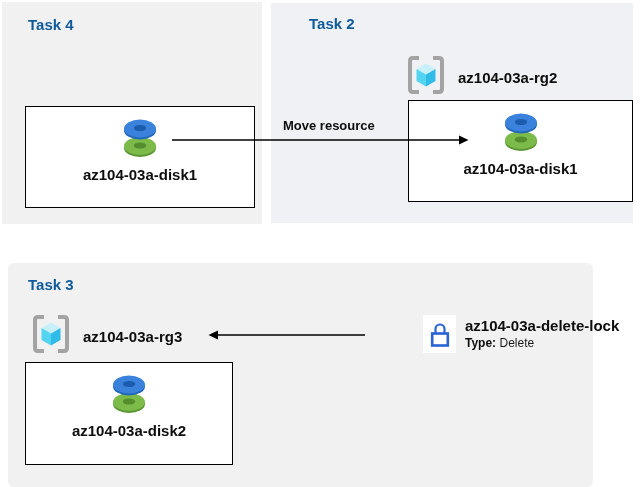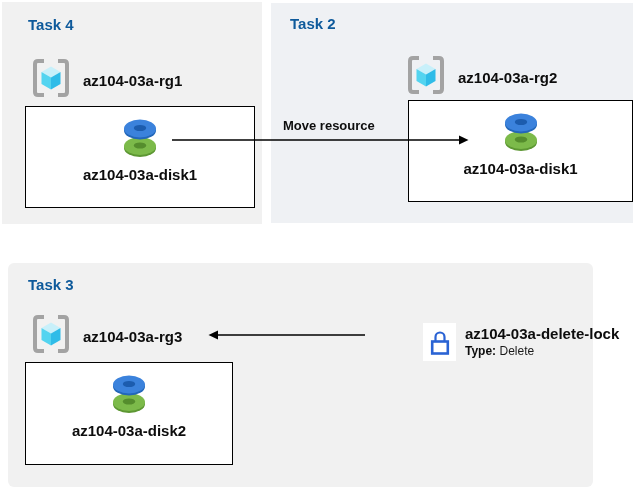--- a/index.html
+++ b/index.html
@@ -36,50 +36,38 @@
   .lock-type .tl{font-weight:bold;color:#0d0d0d;}
 </style>
 </head>
 <body>
 
 <div class="canvas">
 
   <section class="panel panel-gray" style="left:2px;top:2px;width:260px;height:222px;">
     <h2 class="task-title" style="left:26px;top:14px;">Task 4</h2>
 
-    <div class="rg-row" style="left:29px;top:55px;">
-      <span>
-        <svg class="rg-svg" width="40" height="42" viewBox="0 0 40 42">
-          <path d="M13,4 H7 Q4,4 4,7 V35 Q4,38 7,38 H13" fill="none" stroke="#a3a3a3" stroke-width="4"></path>
-          <path d="M27,4 H33 Q36,4 36,7 V35 Q36,38 33,38 H27" fill="none" stroke="#a3a3a3" stroke-width="4"></path>
-          <polygon points="20,9.5 29.5,15 20,20.5 10.5,15" fill="#c8f0fa"></polygon>
-          <polygon points="10.5,15 20,20.5 20,32.5 10.5,27" fill="#53d4f0"></polygon>
-          <polygon points="29.5,15 29.5,27 20,32.5 20,20.5" fill="#2fbce8"></polygon>
-        </svg>
-      </span>
-      <span class="rg-label">az104-03a-rg1</span>
-    </div>
 
     <div class="resource-box" style="left:23px;top:104px;width:230px;height:102px;">
       <span>
         <svg class="disk-svg" width="46" height="42" viewBox="0 0 46 42">
           <ellipse cx="23" cy="31" rx="16" ry="9" fill="#5d9733"></ellipse>
           <ellipse cx="23" cy="29" rx="16" ry="9" fill="#7cba4a"></ellipse>
           <ellipse cx="23" cy="28.5" rx="6.2" ry="3.1" fill="#558d2d"></ellipse>
           <ellipse cx="23" cy="13.5" rx="16" ry="9" fill="#2367b9"></ellipse>
           <ellipse cx="23" cy="11.5" rx="16" ry="9" fill="#3b82dc"></ellipse>
           <ellipse cx="23" cy="11" rx="6.2" ry="3.1" fill="#1c5cae"></ellipse>
         </svg>
       </span>
       <span class="disk-label">az104-03a-disk1</span>
     </div>
   </section>
 
   <section class="panel panel-bluegray" style="left:271px;top:3px;width:362px;height:220px;">
-    <h2 class="task-title" style="left:19px;top:12px;">Task 2</h2>
+    <h2 class="task-title" style="left:38px;top:12px;">Task 2</h2>
 
     <div class="rg-row" style="left:135px;top:51px;">
       <span>
         <svg class="rg-svg" width="40" height="42" viewBox="0 0 40 42">
           <path d="M13,4 H7 Q4,4 4,7 V35 Q4,38 7,38 H13" fill="none" stroke="#a3a3a3" stroke-width="4"></path>
           <path d="M27,4 H33 Q36,4 36,7 V35 Q36,38 33,38 H27" fill="none" stroke="#a3a3a3" stroke-width="4"></path>
           <polygon points="20,9.5 29.5,15 20,20.5 10.5,15" fill="#c8f0fa"></polygon>
           <polygon points="10.5,15 20,20.5 20,32.5 10.5,27" fill="#53d4f0"></polygon>
           <polygon points="29.5,15 29.5,27 20,32.5 20,20.5" fill="#2fbce8"></polygon>
         </svg>
@@ -125,21 +113,21 @@
           <ellipse cx="23" cy="29" rx="16" ry="9" fill="#7cba4a"></ellipse>
           <ellipse cx="23" cy="28.5" rx="6.2" ry="3.1" fill="#558d2d"></ellipse>
           <ellipse cx="23" cy="13.5" rx="16" ry="9" fill="#2367b9"></ellipse>
           <ellipse cx="23" cy="11.5" rx="16" ry="9" fill="#3b82dc"></ellipse>
           <ellipse cx="23" cy="11" rx="6.2" ry="3.1" fill="#1c5cae"></ellipse>
         </svg>
       </span>
       <span class="disk-label">az104-03a-disk2</span>
     </div>
 
-    <div class="lock-group" style="left:367px;top:60px;padding-left:48px;">
+    <div class="lock-group" style="left:367px;top:52px;padding-left:48px;">
       <span class="lock-badge">
         <svg width="22" height="27" viewBox="0 0 22 27">
           <path d="M6.5,12.5 V8 a4.5,4.5 0 0 1 9,0 V12.5" fill="none" stroke="#2a63d4" stroke-width="2.2"></path>
           <rect x="3.2" y="12.5" width="15.6" height="12" fill="#ffffff" stroke="#2a63d4" stroke-width="2.6"></rect>
         </svg>
       </span>
       <div class="lock-text">
         <div class="lock-name">az104-03a-delete-lock</div>
         <div class="lock-type"><span class="tl">Type:</span> <span>Delete</span></div>
       </div>

